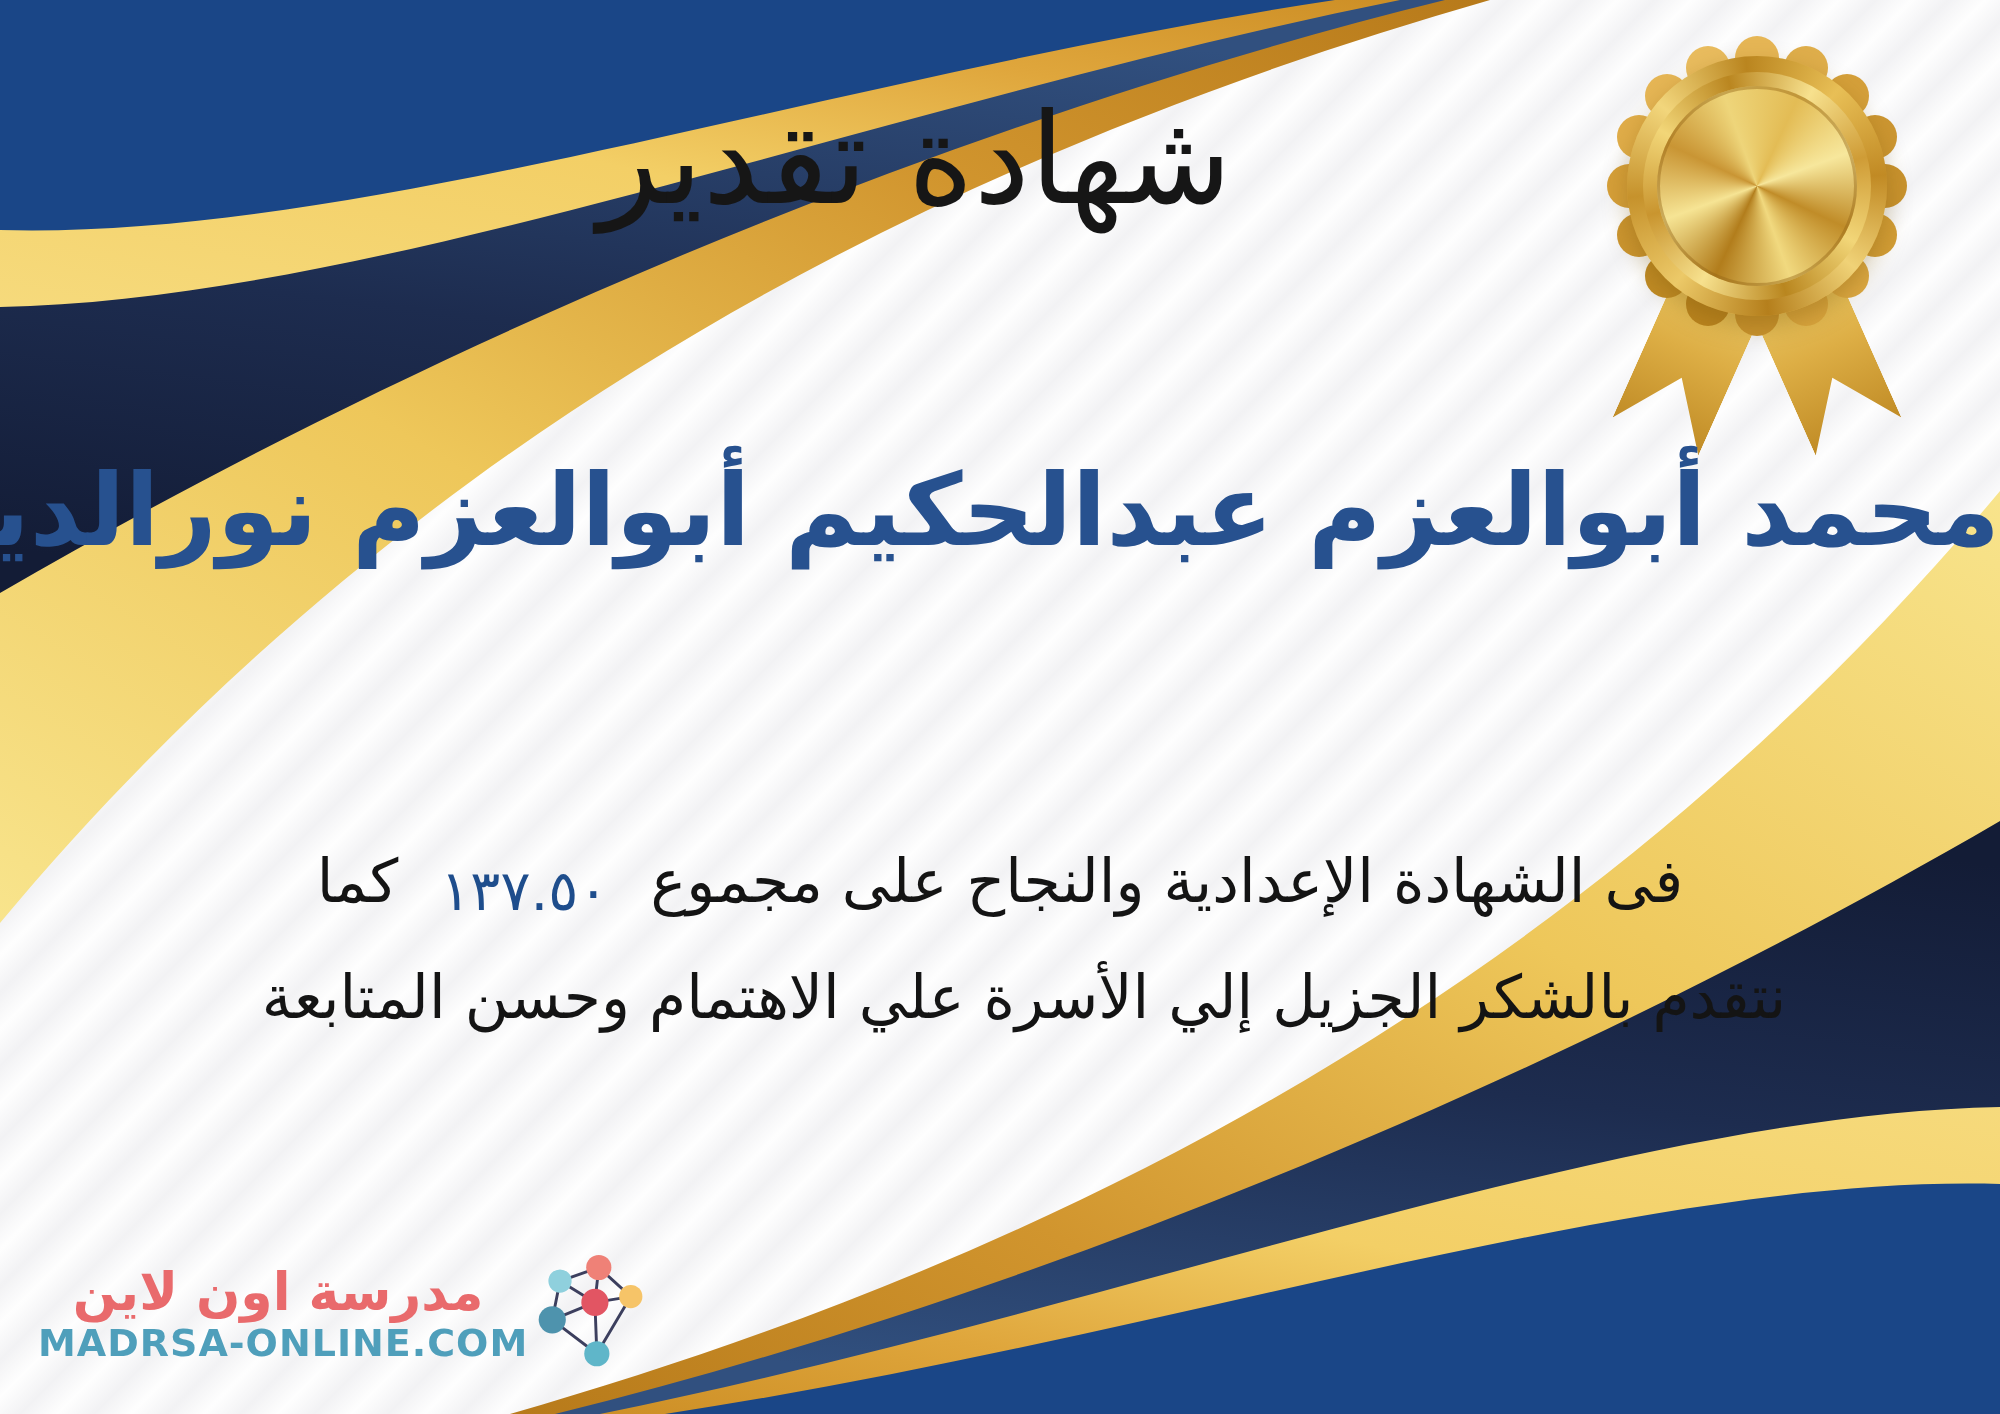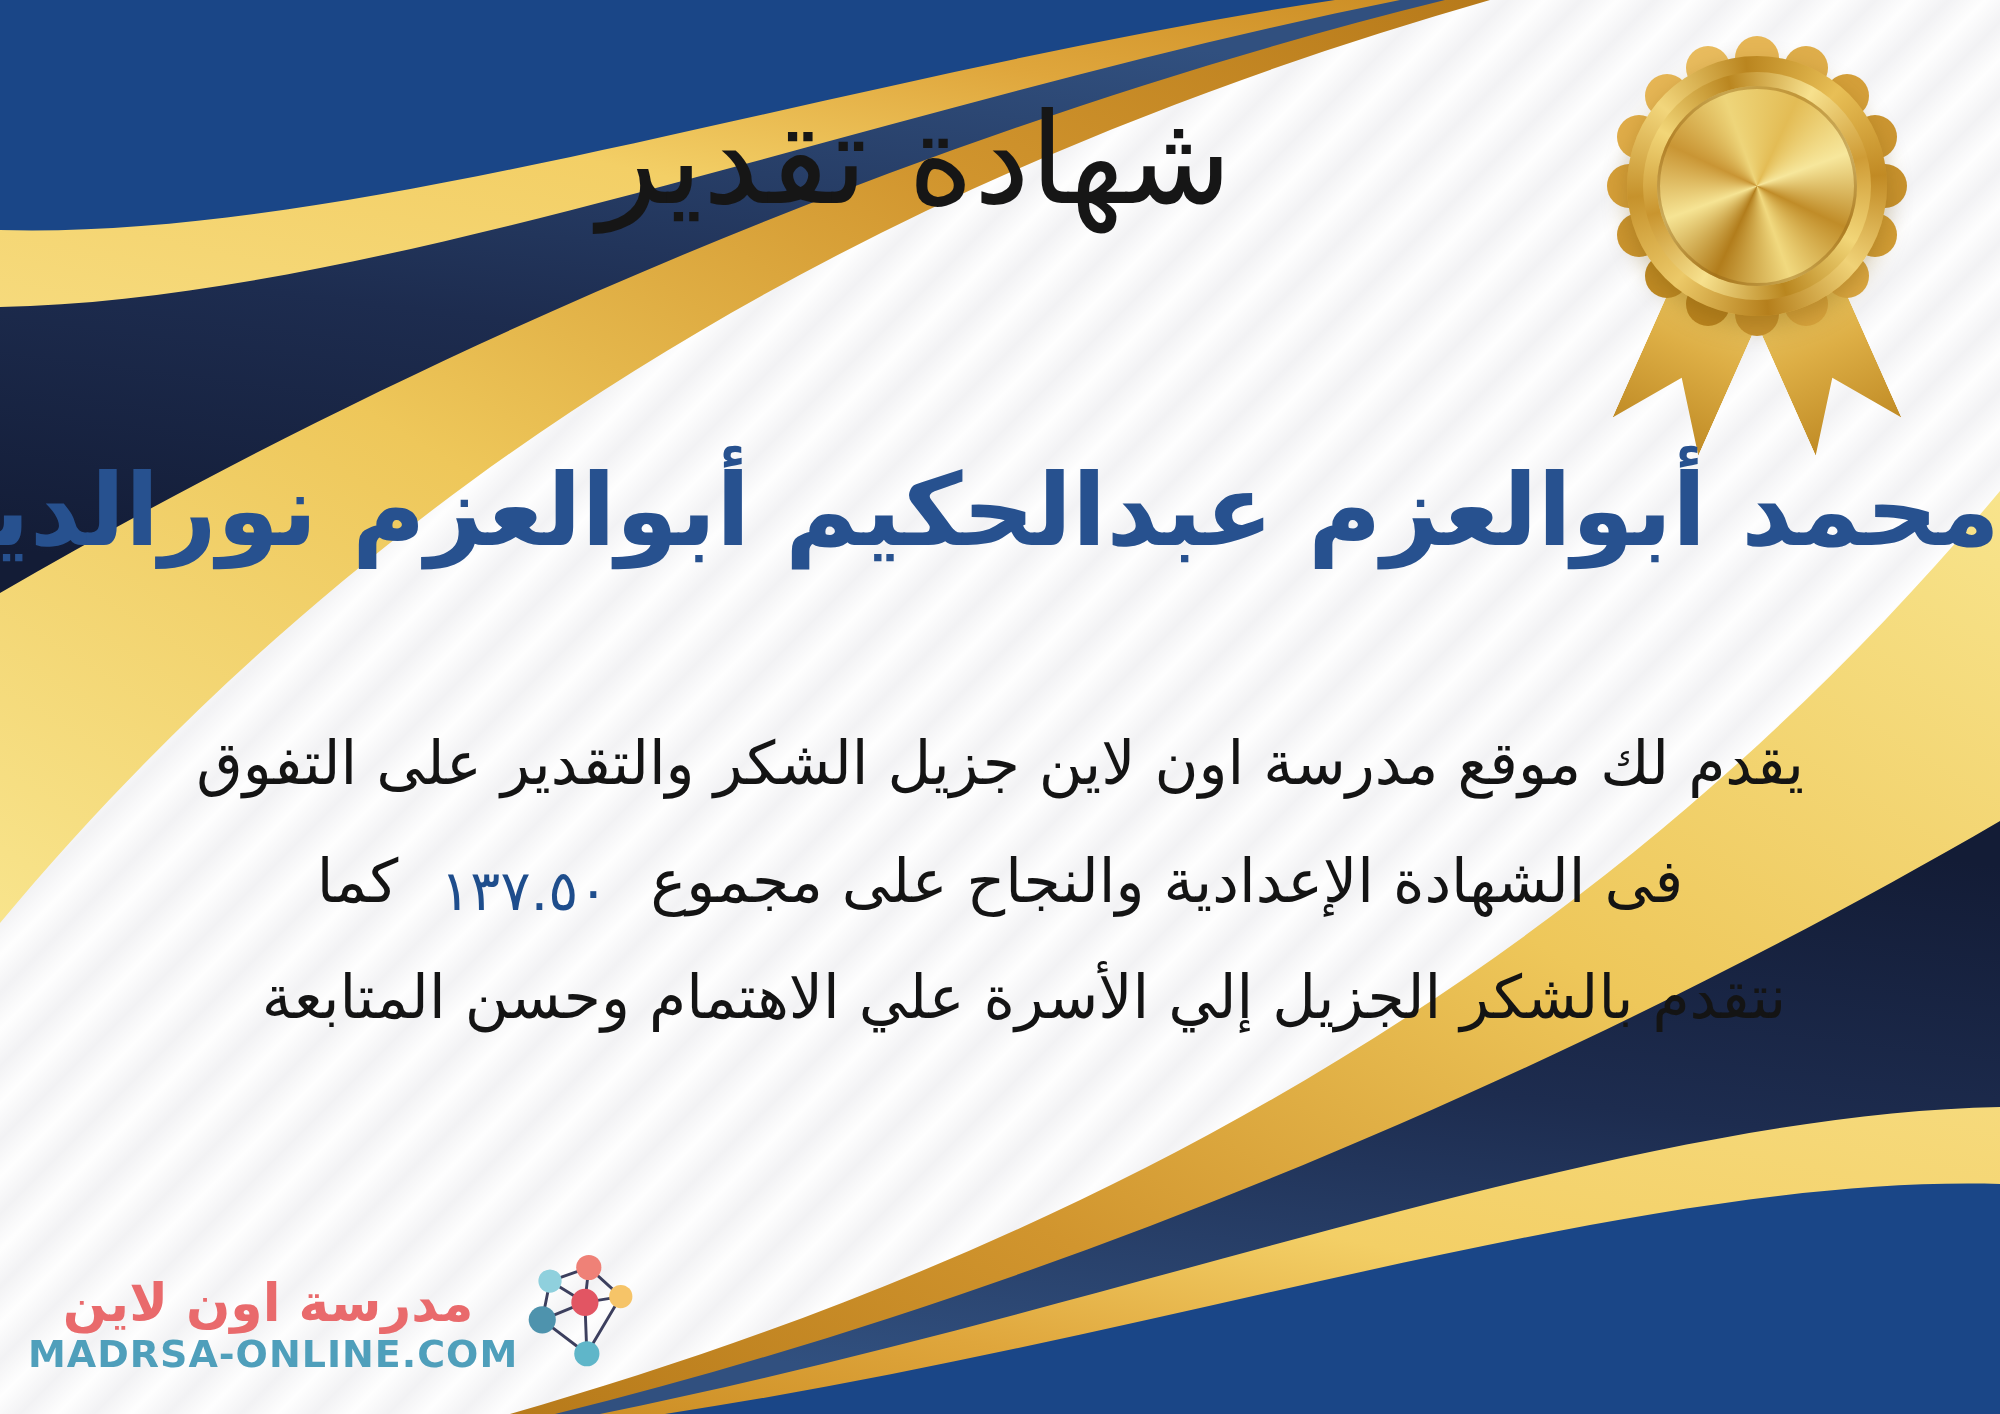--- a/index.html
+++ b/index.html
@@ -64,21 +64,21 @@
     position:absolute;left:26px;top:26px;width:228px;height:228px;border-radius:50%;
     background:conic-gradient(from 210deg,#f7e18e,#c9952f,#f2d678,#ba8620,#f7e18e,#cf9c36,#f2d678,#b9861f,#f7e18e);
   }
   .medal-face{
     position:absolute;left:40px;top:40px;width:200px;height:200px;border-radius:50%;
     background:conic-gradient(from 25deg,#e3bc55,#f7e79c,#c08c28,#f1d97f,#b27d1c,#f6e494,#c99534,#eed57a,#e3bc55);
     box-shadow:inset 0 0 0 3px rgba(150,105,25,.45);
   }
 
   
-  .logo{position:absolute;left:18px;top:1252px;display:flex;align-items:flex-end;z-index:2;}
+  .logo{position:absolute;left:28px;top:1252px;display:flex;align-items:center;z-index:2;}
   .logo-text{display:flex;flex-direction:column;align-items:center;}
   .logo-ar{
     font-size:52px;font-weight:bold;color:#e96a6c;direction:rtl;line-height:1.1;
   }
   .logo-en{
     font-size:38px;font-weight:bold;color:#4f9fbb;letter-spacing:1px;line-height:1.2;
     white-space:nowrap;
     margin-left:10px;
   }
   .logo-icon{margin-left:10px;}
@@ -131,21 +131,20 @@
     <div class="medal-outer"></div>
     <div class="medal-ring"></div>
     <div class="medal-face"></div>
   </div>
 
   <div class="content">
     <div class="cert-title">شهادة تقدير</div>
 
     <div class="cert-name">محمد أبوالعزم عبدالحكيم أبوالعزم نورالدين</div>
 
-    <div class="cert-line line1">يقدم لك موقع مدرسة اون لاين جزيل الشكر والتقدير على التفوق</div>
 
     <div class="cert-line line2">
       <span>فى الشهادة الإعدادية والنجاح على مجموع</span><span class="score">١٣٧.٥٠</span><span>كما</span>
     </div>
 
     <div class="cert-line line3">نتقدم بالشكر الجزيل إلي الأسرة علي الاهتمام وحسن المتابعة</div>
 
   </div>
 
   <div class="logo">

